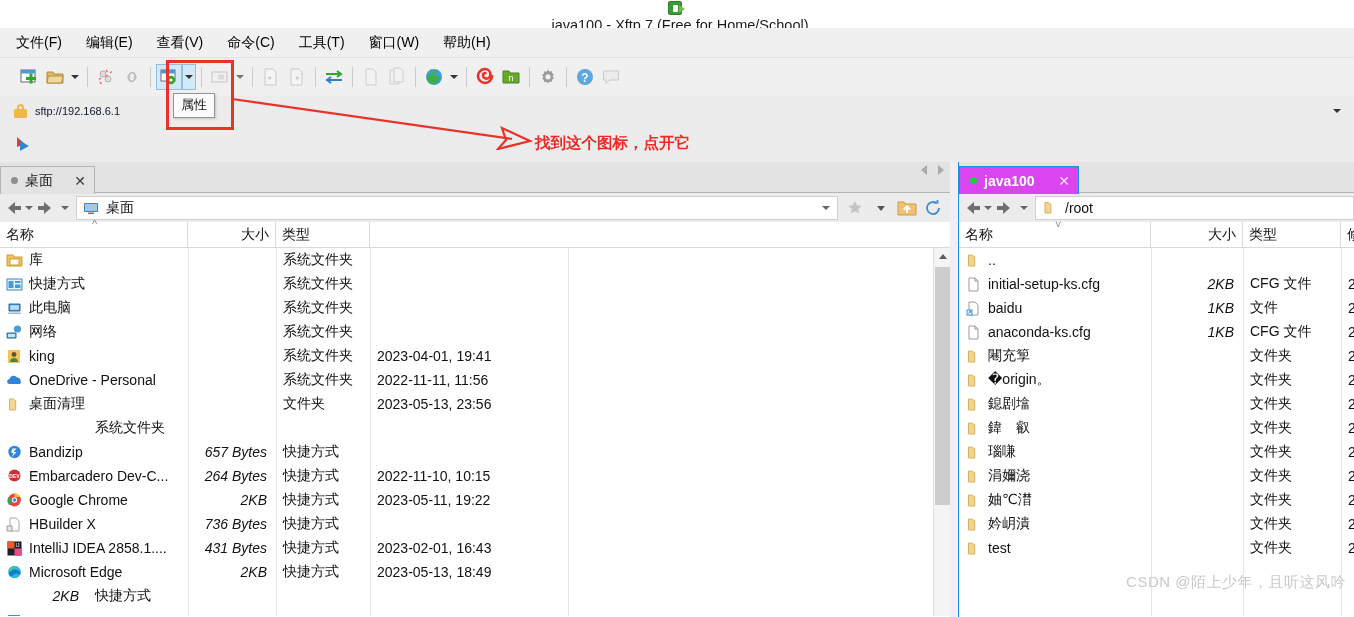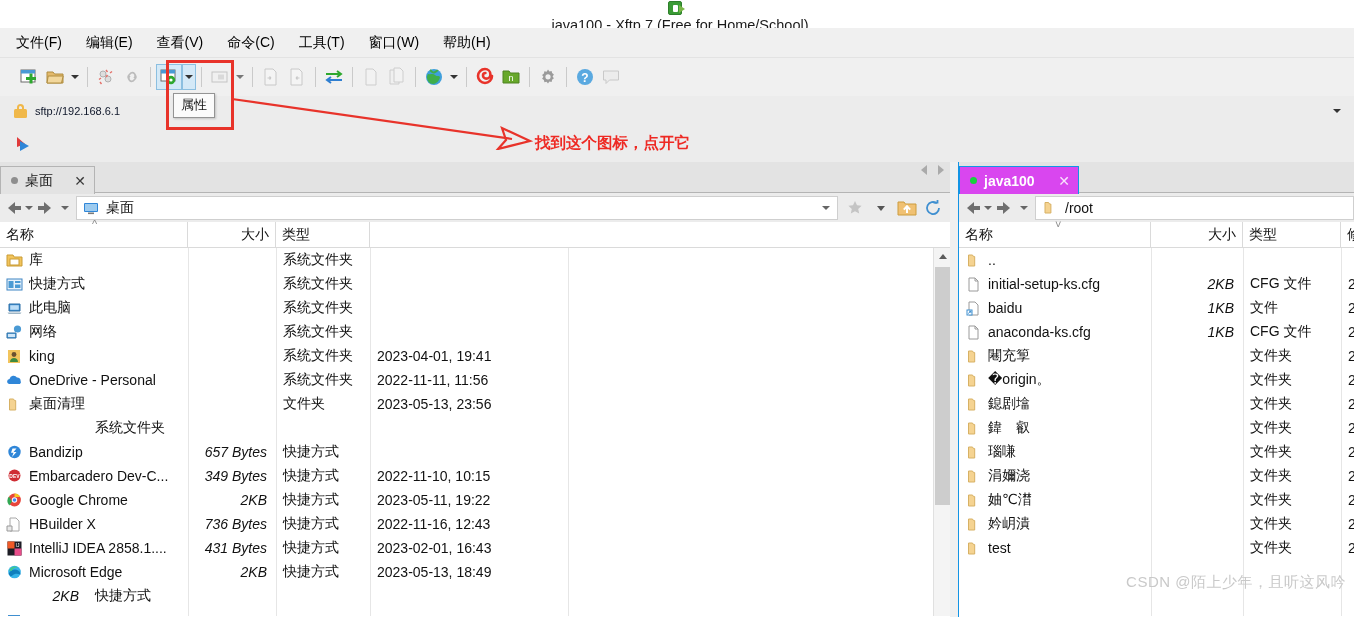--- a/index.html
+++ b/index.html
@@ -724,21 +724,21 @@
       <div class="row">
         <div class="cell name" style="width:188px">
           <span class="ficon">
             <svg width="17" height="17" viewBox="0 0 17 17">
                 <circle cx="8.5" cy="7.5" r="6" fill="#cf2c33"></circle>
                 <text x="8.5" y="9.5" font-size="5" fill="#fff" text-anchor="middle" font-family="Liberation Sans" font-weight="bold">DEV</text>
               </svg>
           </span>
           <span class="nm">Embarcadero Dev-C...</span>
         </div>
-        <div class="cell size" style="width:88px">349 Bytes</div>
+        <div class="cell size" style="width:88px">264 Bytes</div>
         <div class="cell type" style="width:94px">快捷方式</div>
         <div class="cell mtime" style="width:190px">2022-11-10, 10:15</div>
       </div>
 
       <div class="row">
         <div class="cell name" style="width:188px">
           <span class="ficon">
             <svg width="17" height="17" viewBox="0 0 17 17">
               <circle cx="8.5" cy="8" r="6.4" fill="#e8453c"></circle>
               <path d="M8.5 1.6A6.4 6.4 0 0 1 14.3 5H8.5z" fill="#f7c325"></path>
@@ -759,21 +759,20 @@
           <span class="ficon">
             <svg width="17" height="17" viewBox="0 0 17 17">
                 <path d="M4 2h6l3 3v10H4z" fill="#fdfdfd" stroke="#a8a8a8"></path>
                 <path d="M1 10h5v5H1z" fill="#e9e9e9" stroke="#9a9a9a"></path>
               </svg>
           </span>
           <span class="nm">HBuilder X</span>
         </div>
         <div class="cell size" style="width:88px">736 Bytes</div>
         <div class="cell type" style="width:94px">快捷方式</div>
-        <div class="cell mtime" style="width:190px">2022-11-16, 12:43</div>
       </div>
 
       <div class="row">
         <div class="cell name" style="width:188px">
           <span class="ficon">
             <svg width="17" height="17" viewBox="0 0 17 17">
                 <rect x="1.5" y="1.5" width="14" height="14" fill="#1d1d25"></rect>
                 <rect x="1.5" y="1.5" width="7" height="7" fill="#f05a28"></rect>
                 <rect x="8.5" y="8.5" width="7" height="7" fill="#e84d8a"></rect>
                 <text x="11.5" y="6.5" font-size="5" fill="#fff" text-anchor="middle" font-family="Liberation Sans">IJ</text>

